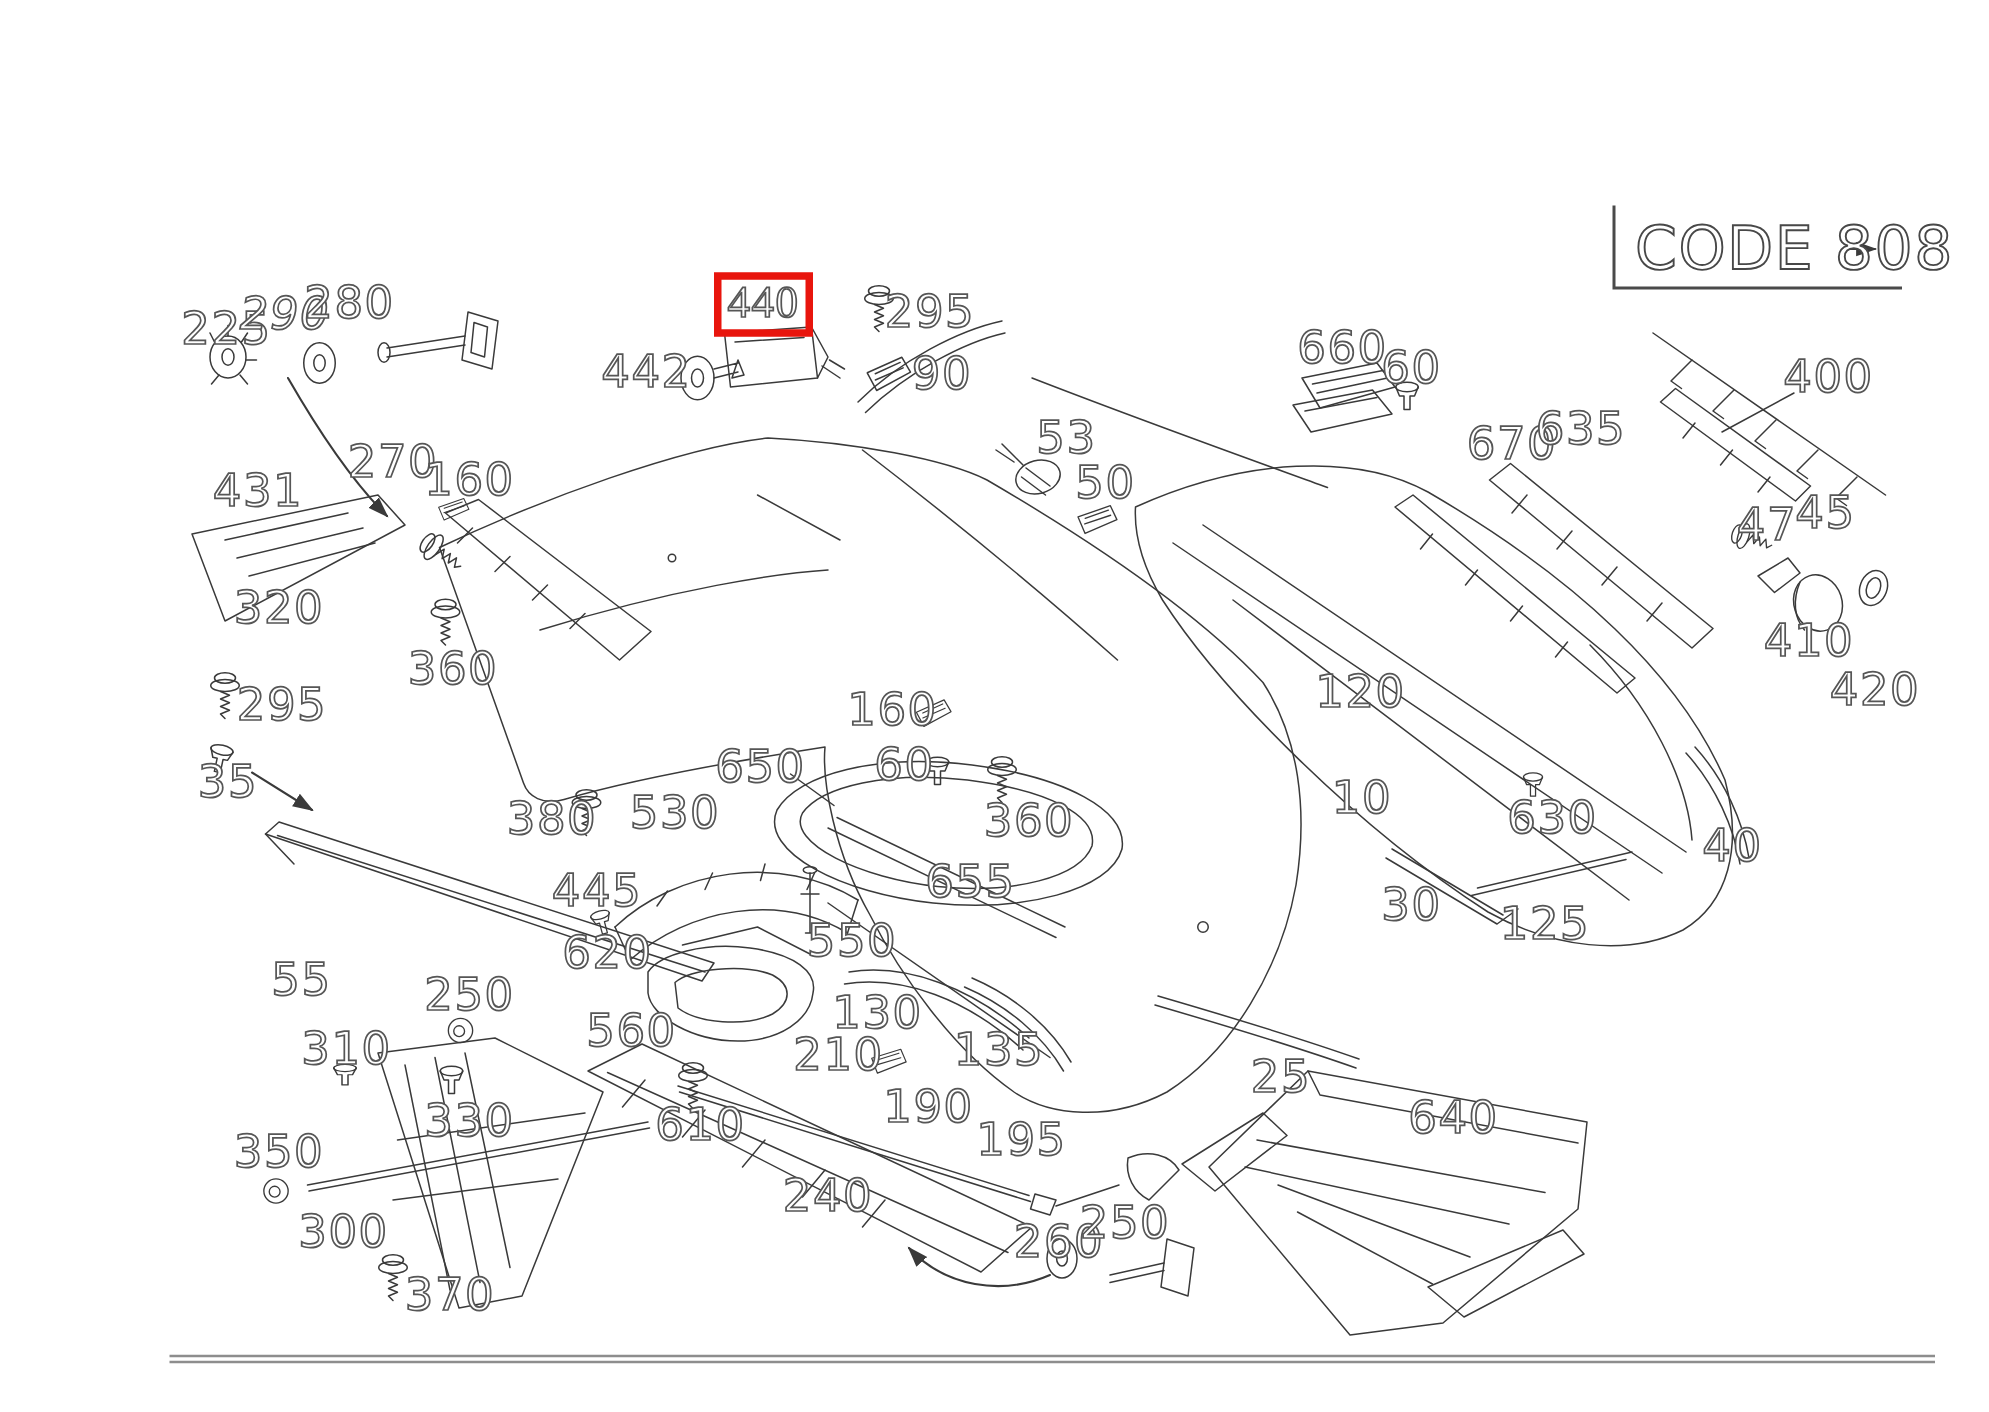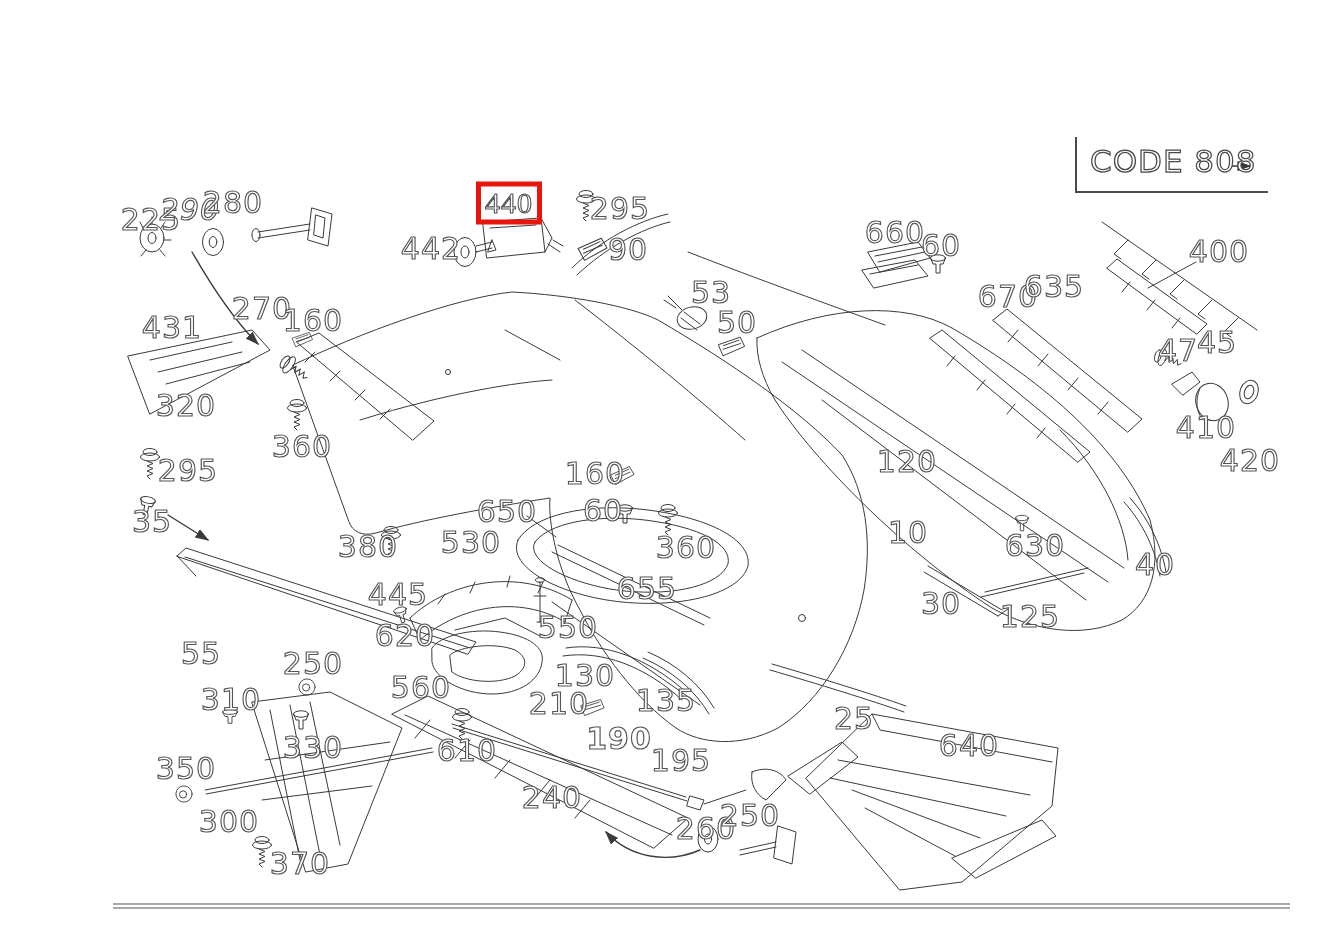--- a/index.html
+++ b/index.html
@@ -18,21 +18,21 @@
   }
   @supports (-webkit-text-stroke: 1px black){
     .part-label{color:#ffffff;-webkit-text-stroke:1.15px #565656;}
   }
   .part-label.highlighted{
     border:5px solid var(--hl,#e8150d);
     padding:1px 4px 2px 4px;
   }
   .code-text{
     position:absolute;left:1090px;top:146px;
-    font-size:31px;letter-spacing:1px;line-height:1;
+    font-size:40px;letter-spacing:1px;line-height:1;
     color:#9a9a9a;user-select:none;
   }
   @supports (-webkit-text-stroke: 1px black){
     .code-text{color:#ffffff;-webkit-text-stroke:1.25px #484848;}
   }
 </style>
 </head>
 <body>
 
 <div class="canvas">
@@ -285,35 +285,35 @@
       <span class="part-label" style="left: 186px; top: 769px;">350</span>
       <span class="part-label" style="left: 229px; top: 822px;">300</span>
       <span class="part-label" style="left: 300px; top: 864px;">370</span>
       <span class="part-label" style="left: 431px; top: 249px;">442</span>
       <span class="part-label highlighted" style="left: 509px; top: 203px; font-family: Liberation Serif, serif;">440</span>
       <span class="part-label" style="left: 620px; top: 209px;">295</span>
       <span class="part-label" style="left: 628px; top: 250px;">90</span>
       <span class="part-label" style="left: 711px; top: 293px;">53</span>
       <span class="part-label" style="left: 737px; top: 323px;">50</span>
       <span class="part-label" style="left: 507px; top: 512px; text-align: right;">650</span>
-      <span class="part-label" style="left: 450px; top: 543px; margin-left: 21px;">530</span>
+      <span class="part-label" style="left: 450px; top: 543px;">530</span>
       <span class="part-label" style="left: 368px; top: 547px;">380</span>
       <span class="part-label" style="left: 398px; top: 595px;">445</span>
       <span class="part-label" style="left: 405px; top: 636px;">620</span>
       <span class="part-label" style="left: 595px; top: 474px;">160</span>
       <span class="part-label" style="left: 603px; top: 511px;">60</span>
       <span class="part-label" style="left: 686px; top: 548px;">360</span>
       <span class="part-label" style="left: 647px; top: 589px;">655</span>
       <span class="part-label" style="left: 568px; top: 628px;">550</span>
       <span class="part-label" style="left: 421px; top: 688px;">560</span>
       <span class="part-label" style="left: 467px; top: 751px;">610</span>
       <span class="part-label" style="left: 585px; top: 676px;">130</span>
       <span class="part-label" style="left: 559px; top: 704px;">210</span>
       <span class="part-label" style="left: 666px; top: 701px; text-align: center;">135</span>
-      <span class="part-label" style="left: 619px; top: 739px; font-weight: bold;">190</span>
+      <span class="part-label" style="left: 619px; top: 739px;">190</span>
       <span class="part-label" style="left: 681px; top: 761px;">195</span>
       <span class="part-label" style="left: 552px; top: 798px;">240</span>
       <span class="part-label" style="left: 706px; top: 829px;">260</span>
       <span class="part-label" style="left: 750px; top: 816px;">250</span>
       <span class="part-label" style="left: 895px; top: 233px;">660</span>
       <span class="part-label" style="left: 941px; top: 246px;">60</span>
       <span class="part-label" style="left: 1008px; top: 297px;">670</span>
       <span class="part-label" style="left: 1054px; top: 287px;">635</span>
       <span class="part-label" style="left: 1219px; top: 252px;">400</span>
       <span class="part-label" style="left: 1178px; top: 351px;">47</span>

